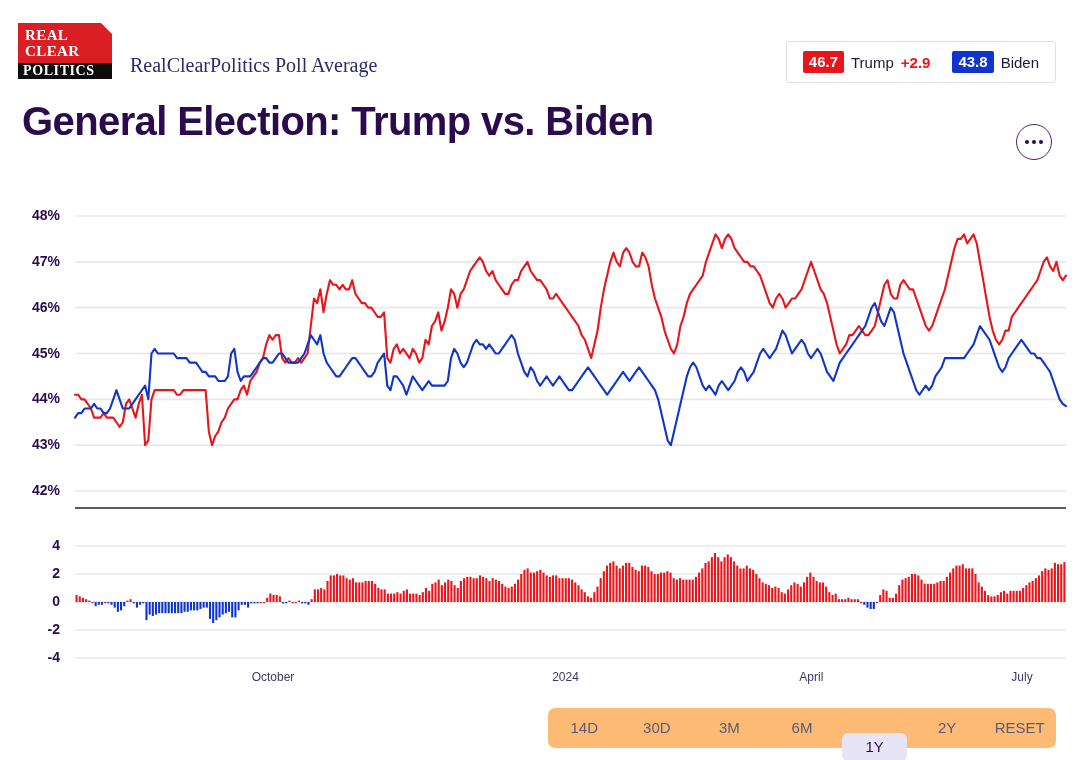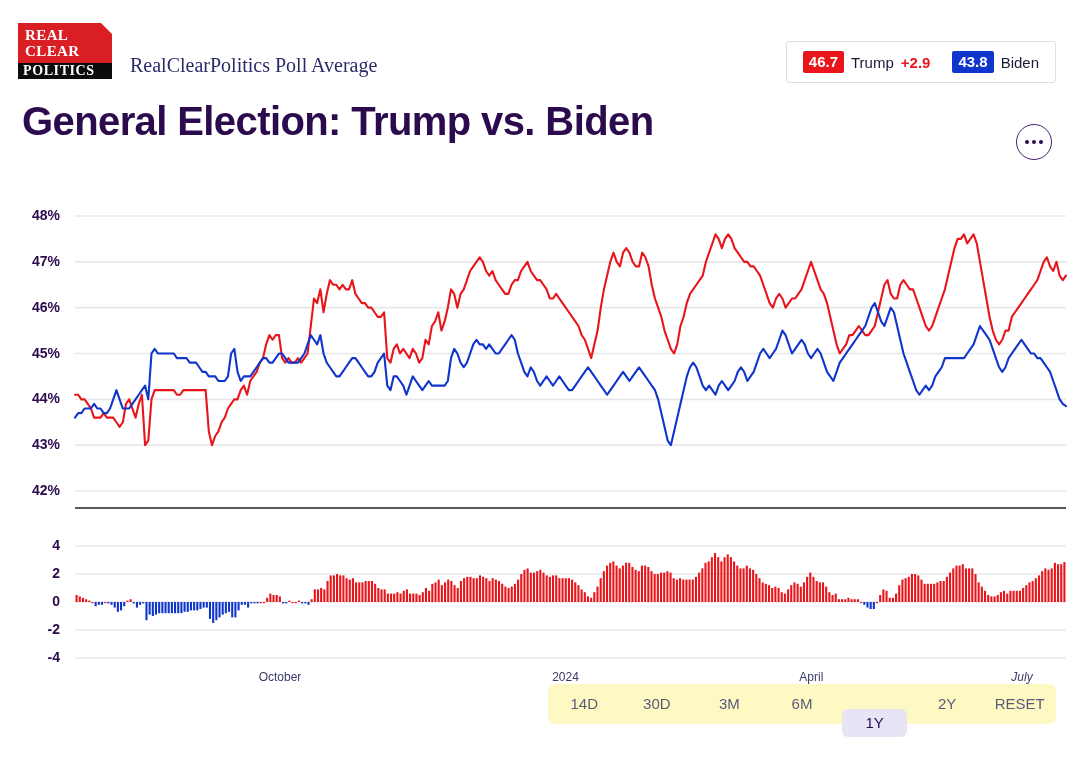--- a/index.html
+++ b/index.html
@@ -90,22 +90,22 @@
     text-align:right; width:60px;
   }
   .ylab-small { font-weight:700; }
   .xlab {
     position:absolute; font-size:12px; color:#3a3a6a; text-align:center;
     width:80px; top:670px;
   }
 
   
   #range-bar {
-    position:absolute; left:548px; top:684px;
-    width:508px; height:40px; background:#fef9c3; border-radius:7px;
+    position:absolute; left:548px; top:708px;
+    width:508px; height:40px; background:#fdba74; border-radius:7px;
     display:flex; align-items:center;
   }
   .range-btn {
     flex:1; text-align:center; font-size:15px; color:#5b5b77;
     line-height:28px; margin:0 4px; border-radius:6px; cursor:pointer;
     font-family:"Liberation Sans", sans-serif;
   }
   .range-btn.active { background:#e7e4f5; color:#2b0a4d; font-weight:400;margin-top:38px; }
 </style>
 </head>
@@ -487,24 +487,24 @@
       <div class="ylab" style="left: 0px; top: 207px;">48%</div>
     </div>
   <div id="y-labels-bottom">
       <div class="ylab ylab-small" style="left: 0px; top: 649px;">-4</div>
       <div class="ylab ylab-small" style="left: 0px; top: 621px;">-2</div>
       <div class="ylab ylab-small" style="left: 0px; top: 593px;">0</div>
       <div class="ylab ylab-small" style="left: 0px; top: 565px;">2</div>
       <div class="ylab ylab-small" style="left: 0px; top: 537px;">4</div>
     </div>
   <div id="x-labels">
-      <div class="xlab" style="left: 240px;">October</div>
+      <div class="xlab" style="left: 233px;">October</div>
       <div class="xlab" style="left: 525.545px;">2024</div>
       <div class="xlab" style="left: 771.313px;">April</div>
-      <div class="xlab" style="left: 982px; font-style: italic;">July</div>
+      <div class="xlab" style="left: 982px;">July</div>
     </div>
 </div>
 
 <div id="range-bar">
     <div class="range-btn">14D</div>
     <div class="range-btn">30D</div>
     <div class="range-btn">3M</div>
     <div class="range-btn">6M</div>
     <div class="range-btn active">1Y</div>
     <div class="range-btn">2Y</div>

